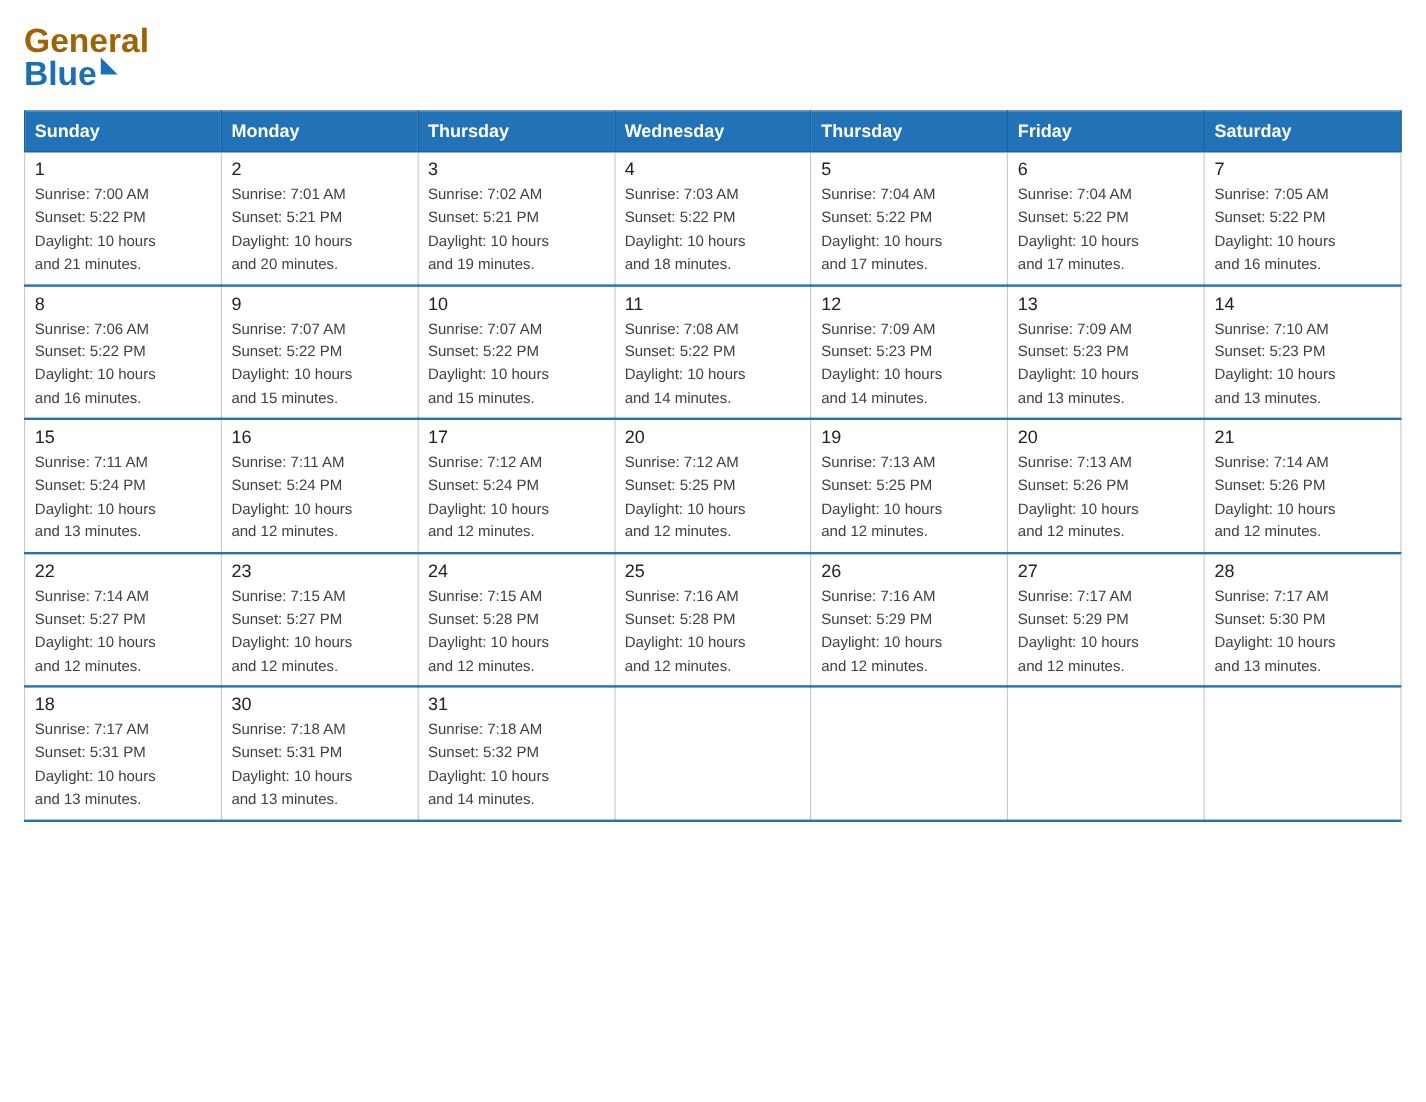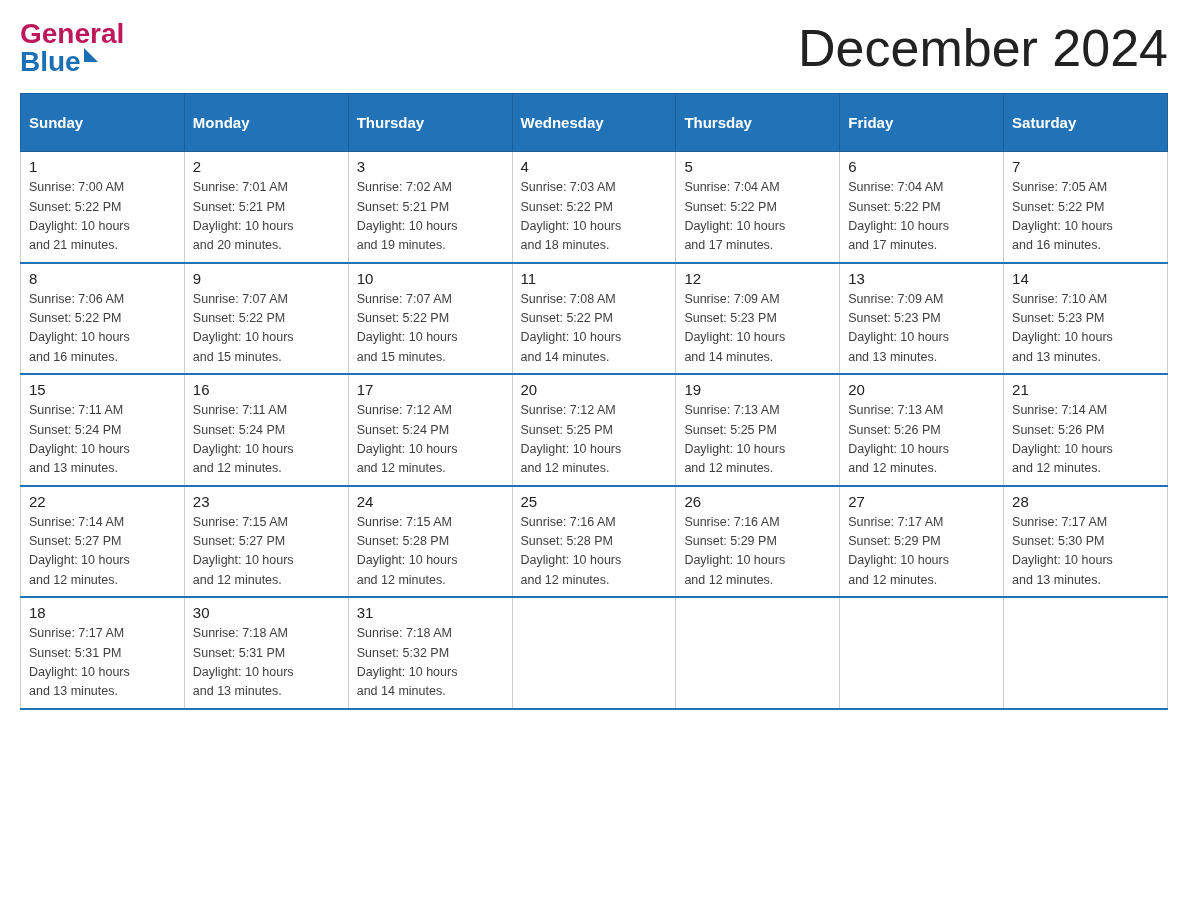--- a/index.html
+++ b/index.html
@@ -17,21 +17,21 @@
       margin-bottom: 16px;
     }
     .logo {
       display: flex;
       flex-direction: column;
       align-items: flex-start;
     }
     .logo-general {
       font-size: 28px;
       font-weight: bold;
-      color: #be185d;
+      color: #a16207;
       line-height: 1;
     }
     .logo-blue {
       font-size: 28px;
       font-weight: bold;
       color: #1a6fb5;
       line-height: 1;
       display: flex;
       align-items: flex-start;
     }
@@ -61,21 +61,21 @@
     table {
       width: 100%;
       border-collapse: collapse;
       table-layout: fixed;
     }
     thead th {
       background-color: #2272b8;
       color: #fff;
       font-size: 15px;
       font-weight: bold;
-      padding: 20px 8px;
+      padding: 8px 8px;
       text-align: left;
       border: 1px solid #1a5f9e;
     }
     tbody td {
       vertical-align: top;
       padding: 6px 8px;
       border: 1px solid #ccc;
       font-size: 13px;
       color: #222;
       background: #fff;
@@ -104,21 +104,20 @@
 
 <div class="header">
   <div class="logo">
     <span class="logo-general">General</span>
     <span class="logo-blue">
       <span>Blue</span>
       <span class="logo-arrow"></span>
     </span>
   </div>
   <div class="title-block">
-    <div class="month-title">December 2024</div>
   </div>
 </div>
 
 <table>
   <thead>
     <tr>
       <th>Sunday</th>
       <th>Monday</th>
       <th>Thursday</th>
       <th>Wednesday</th>

